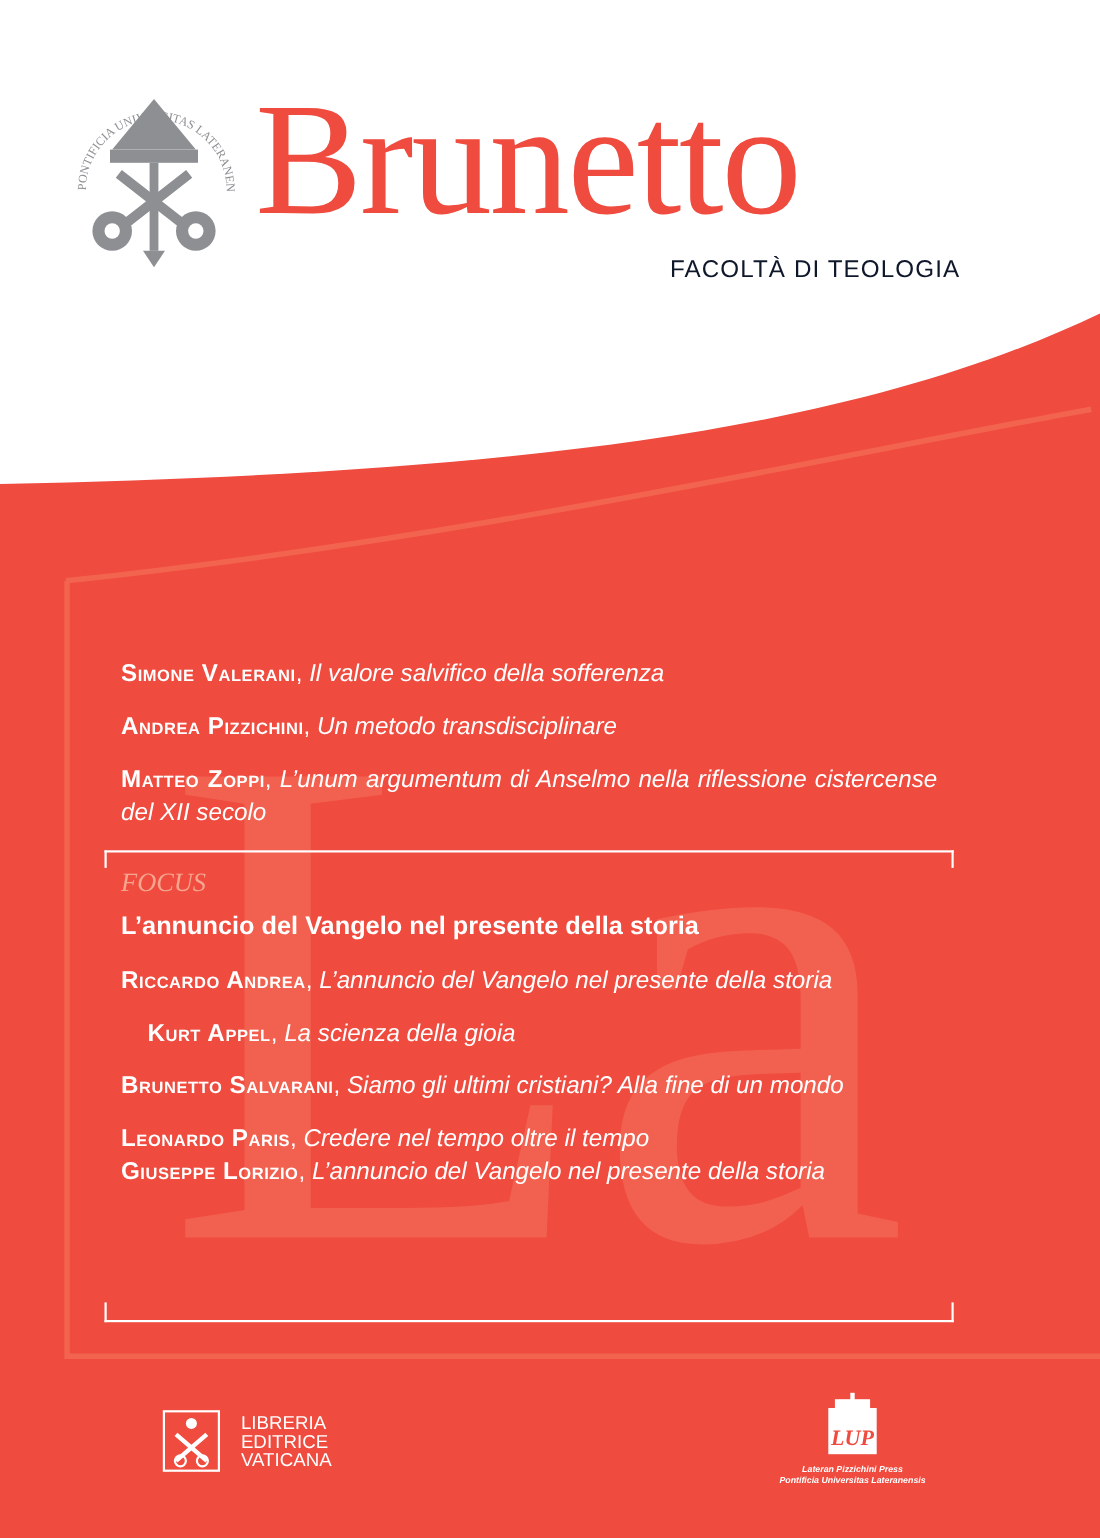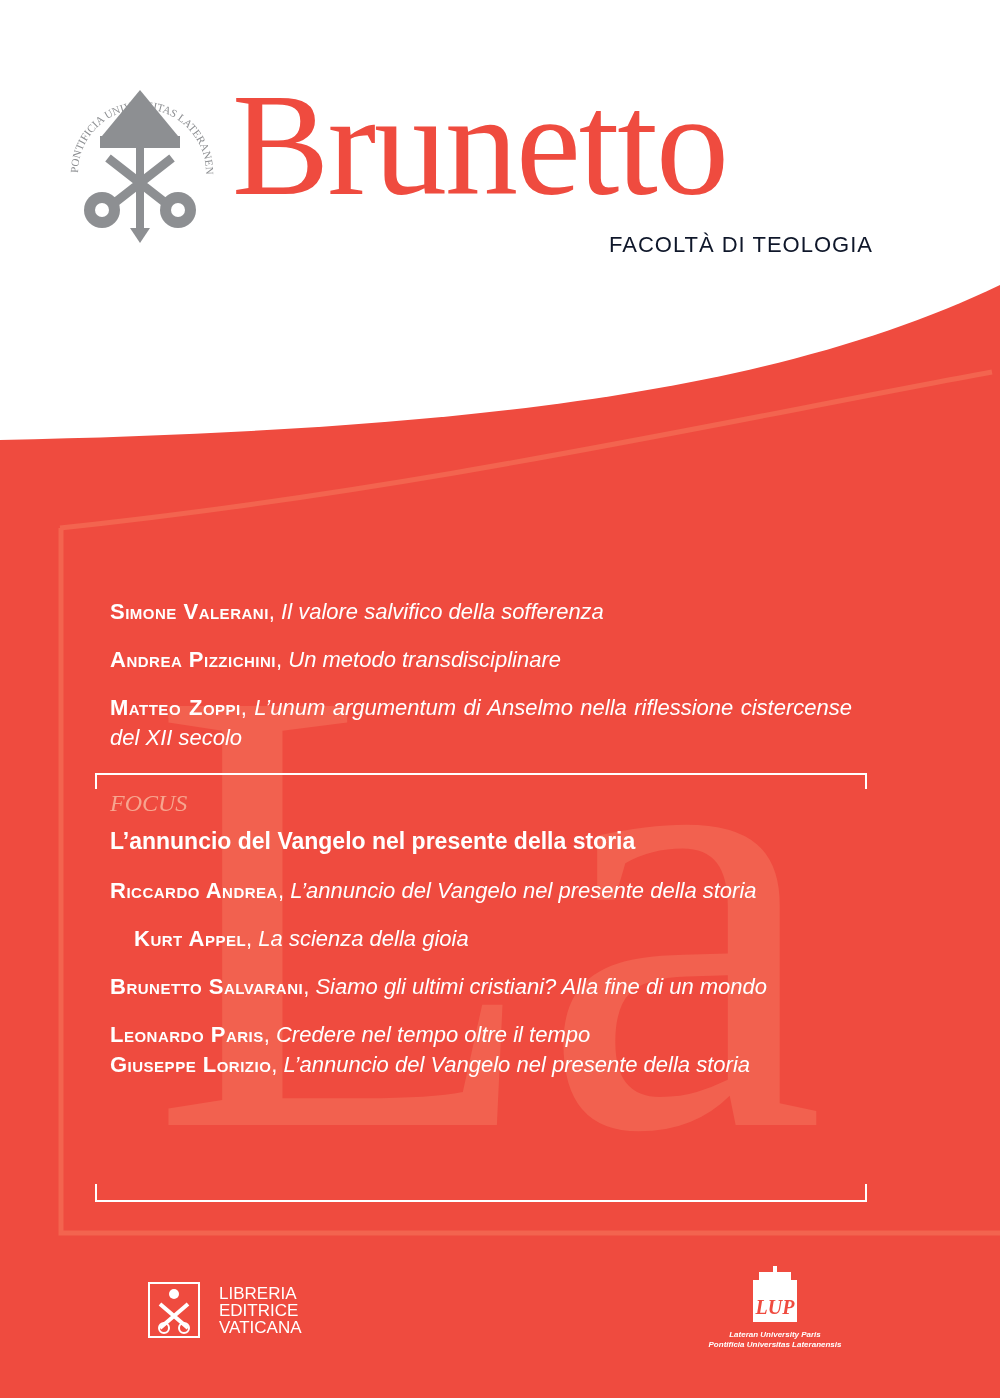--- a/index.html
+++ b/index.html
@@ -143,15 +143,15 @@
   </div>
 </div>
 
 <div class="lup">
   <svg viewBox="0 0 60 60" width="60" height="60" xmlns="http://www.w3.org/2000/svg">
     <rect x="8" y="14" width="44" height="42" fill="#fff"></rect>
     <rect x="14" y="6" width="32" height="10" fill="#fff"></rect>
     <rect x="28" y="0" width="4" height="8" fill="#fff"></rect>
     <text x="30" y="48" text-anchor="middle" font-family="Liberation Serif, serif" font-size="20" font-weight="bold" fill="#ef4b3f">LUP</text>
   </svg>
-  <div class="lup-caption">Lateran University Paris</div>
+  <div class="lup-caption">Lateran Pizzichini Press</div>
   <div class="lup-caption">Pontificia Universitas Lateranensis</div>
 </div>
 
 </body></html>

